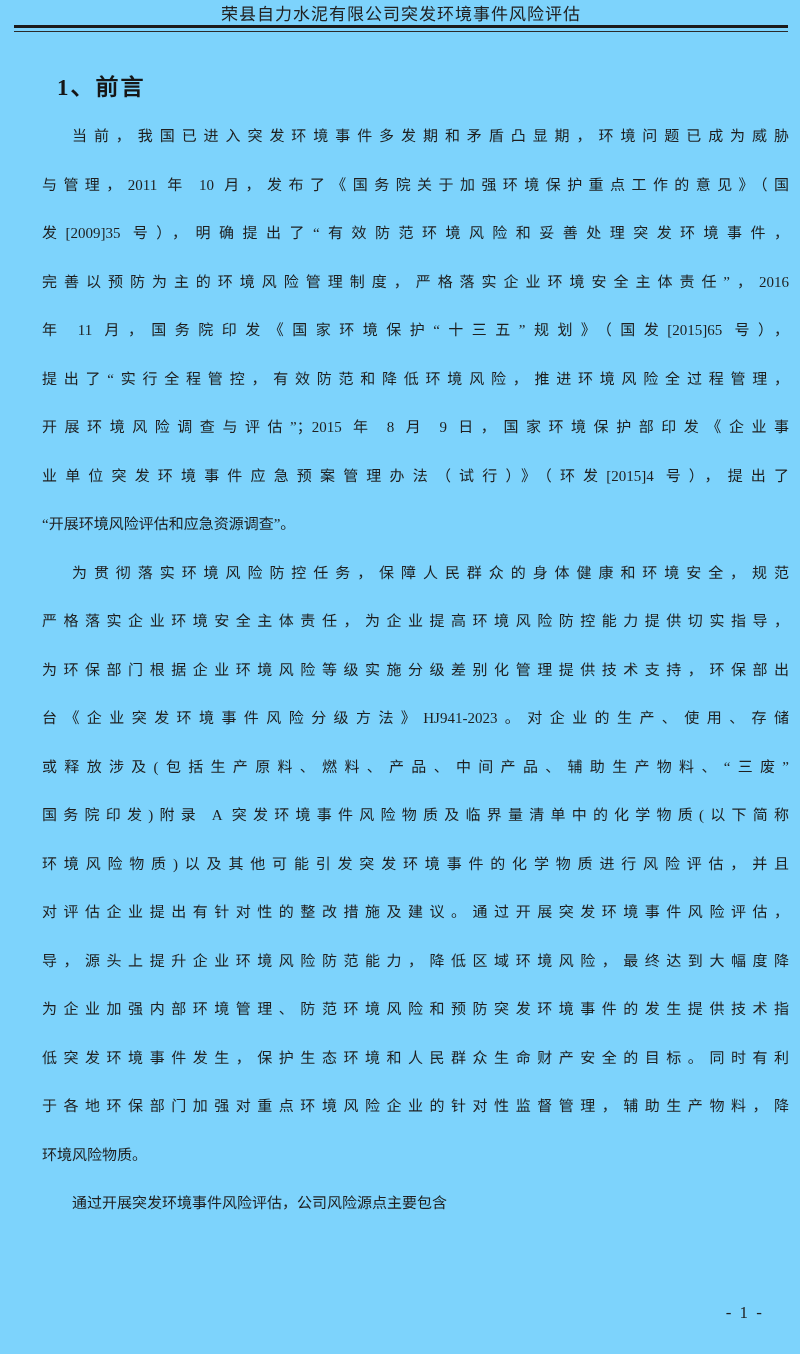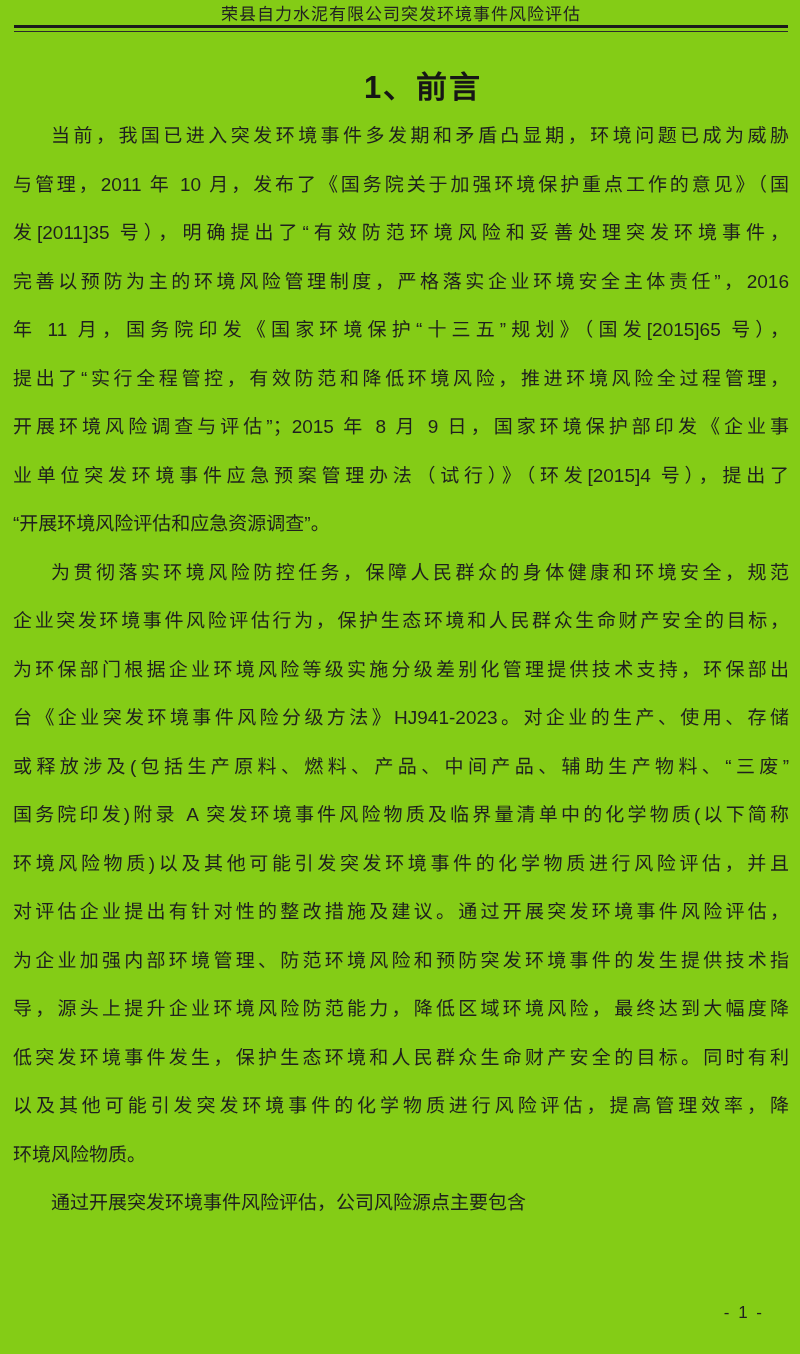--- a/index.html
+++ b/index.html
@@ -4,23 +4,23 @@
 <style>
   html, body {
     margin: 0;
     padding: 0;
     background: #ffffff;
   }
   .page {
     position: relative;
     width: 800px;
     height: 1354px;
-    background: #84cc16;
+    background: #7dd3fc;
     color: #1f1f1f;
-    font-family: Liberation Sans, sans-serif;
+    font-family: Liberation Serif, serif;
     overflow: hidden;
   }
 
   
   .header {
     position: absolute;
     top: 0;
     left: 14px;
     right: 12px;
   }
@@ -41,41 +41,41 @@
   }
 
   
   .content {
     position: absolute;
     top: 64px;
     left: 13px;
     right: 11px;
   }
   .section-heading {
-    font-size: 31px;
+    font-size: 23px;
     font-weight: bold;
     line-height: 48px;
     text-indent: 44px;
     letter-spacing: 2px;
     color: #161616;
-    text-align: center;
   }
   .para {
     margin: 0;
   }
   .line {
-    font-size: 19px;
+    font-size: 15px;
     height: 48.5px;
     line-height: 48.5px;
     text-align: justify;
     text-align-last: justify;
     text-justify: inter-ideograph;
     overflow: hidden;
     white-space: nowrap;
     color: #1f1f1f;
+    margin-left: 29px;
   }
   .line.first {
     text-indent: 2em;
   }
   .line.last {
     text-align-last: left;
   }
 
   
   .footer {
@@ -97,41 +97,41 @@
     <div class="header-title">荣县自力水泥有限公司突发环境事件风险评估</div>
     <div class="header-divider"></div>
   </div>
 
   <div class="content">
     <div class="section-heading">1、前言</div>
     <div>
         <div class="para">
           <div class="line first">当前，我国已进入突发环境事件多发期和矛盾凸显期，环境问题已成为威胁</div>
           <div class="line">与管理，2011 年 10 月，发布了《国务院关于加强环境保护重点工作的意见》（国</div>
-          <div class="line">发[2011]35 号），明确提出了“有效防范环境风险和妥善处理突发环境事件，</div>
+          <div class="line">发[2009]35 号），明确提出了“有效防范环境风险和妥善处理突发环境事件，</div>
           <div class="line">完善以预防为主的环境风险管理制度，严格落实企业环境安全主体责任”，2016</div>
           <div class="line">年 11 月，国务院印发《国家环境保护“十三五”规划》（国发[2015]65 号），</div>
           <div class="line">提出了“实行全程管控，有效防范和降低环境风险，推进环境风险全过程管理，</div>
           <div class="line">开展环境风险调查与评估”；2015 年 8 月 9 日，国家环境保护部印发《企业事</div>
           <div class="line">业单位突发环境事件应急预案管理办法（试行）》（环发[2015]4 号），提出了</div>
           <div class="line last">“开展环境风险评估和应急资源调查”。</div>
         </div>
         <div class="para">
           <div class="line first">为贯彻落实环境风险防控任务，保障人民群众的身体健康和环境安全，规范</div>
-          <div class="line">企业突发环境事件风险评估行为，保护生态环境和人民群众生命财产安全的目标，</div>
+          <div class="line">严格落实企业环境安全主体责任，为企业提高环境风险防控能力提供切实指导，</div>
           <div class="line">为环保部门根据企业环境风险等级实施分级差别化管理提供技术支持，环保部出</div>
           <div class="line">台《企业突发环境事件风险分级方法》HJ941-2023。对企业的生产、使用、存储</div>
           <div class="line">或释放涉及(包括生产原料、燃料、产品、中间产品、辅助生产物料、“三废”</div>
           <div class="line">国务院印发)附录 A 突发环境事件风险物质及临界量清单中的化学物质(以下简称</div>
           <div class="line">环境风险物质)以及其他可能引发突发环境事件的化学物质进行风险评估，并且</div>
           <div class="line">对评估企业提出有针对性的整改措施及建议。通过开展突发环境事件风险评估，</div>
+          <div class="line">导，源头上提升企业环境风险防范能力，降低区域环境风险，最终达到大幅度降</div>
           <div class="line">为企业加强内部环境管理、防范环境风险和预防突发环境事件的发生提供技术指</div>
-          <div class="line">导，源头上提升企业环境风险防范能力，降低区域环境风险，最终达到大幅度降</div>
           <div class="line">低突发环境事件发生，保护生态环境和人民群众生命财产安全的目标。同时有利</div>
-          <div class="line">以及其他可能引发突发环境事件的化学物质进行风险评估，提高管理效率，降</div>
+          <div class="line">于各地环保部门加强对重点环境风险企业的针对性监督管理，辅助生产物料，降</div>
           <div class="line last">环境风险物质。</div>
         </div>
         <div class="para">
           <div class="line first last">通过开展突发环境事件风险评估，公司风险源点主要包含</div>
         </div>
       </div>
   </div>
 
   <div class="footer">- 1 -</div>
 

